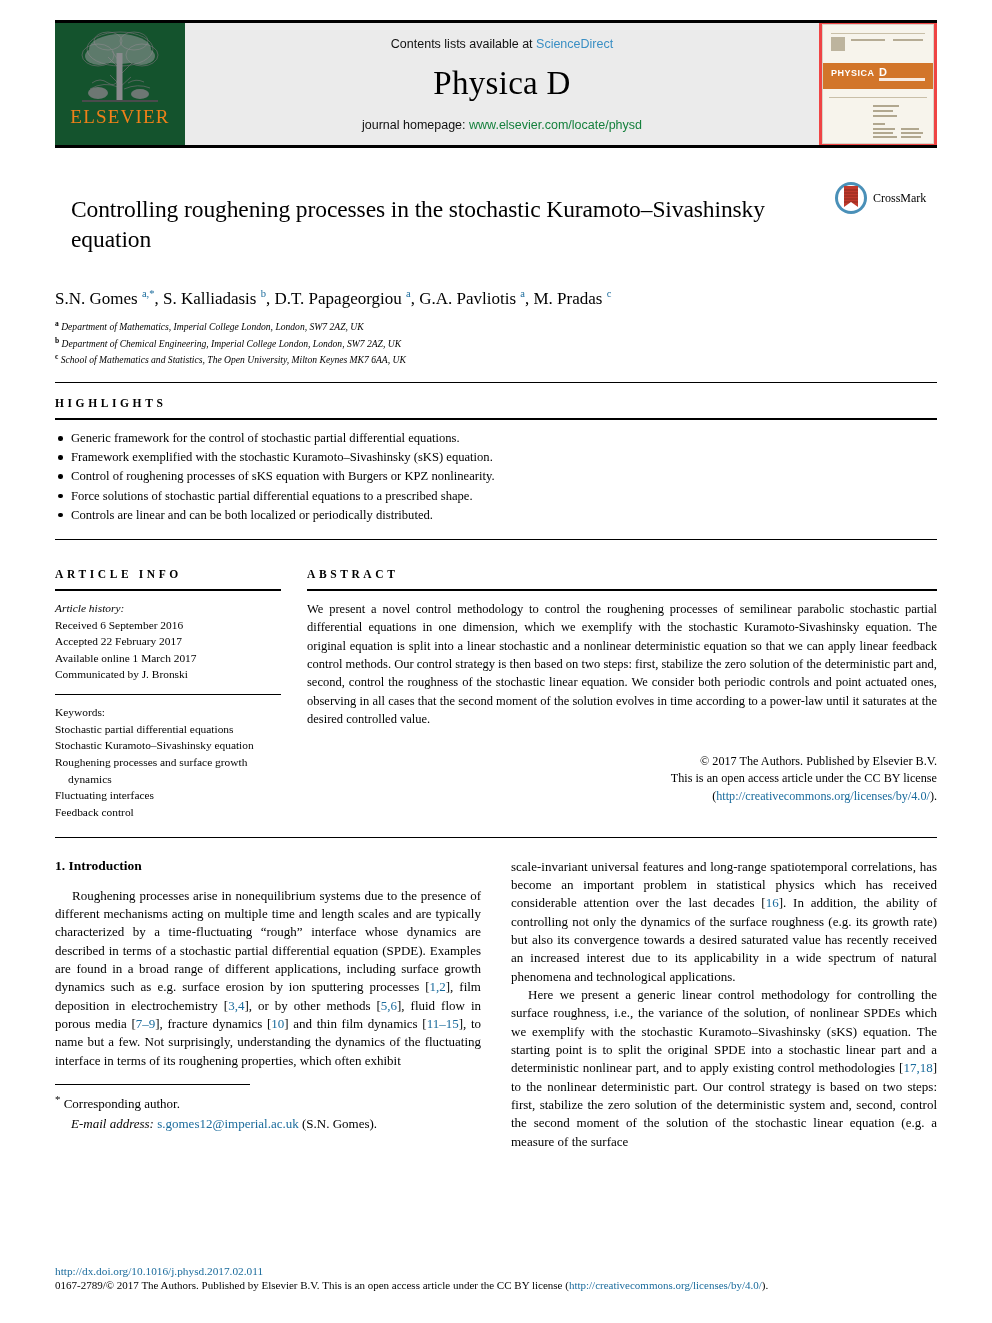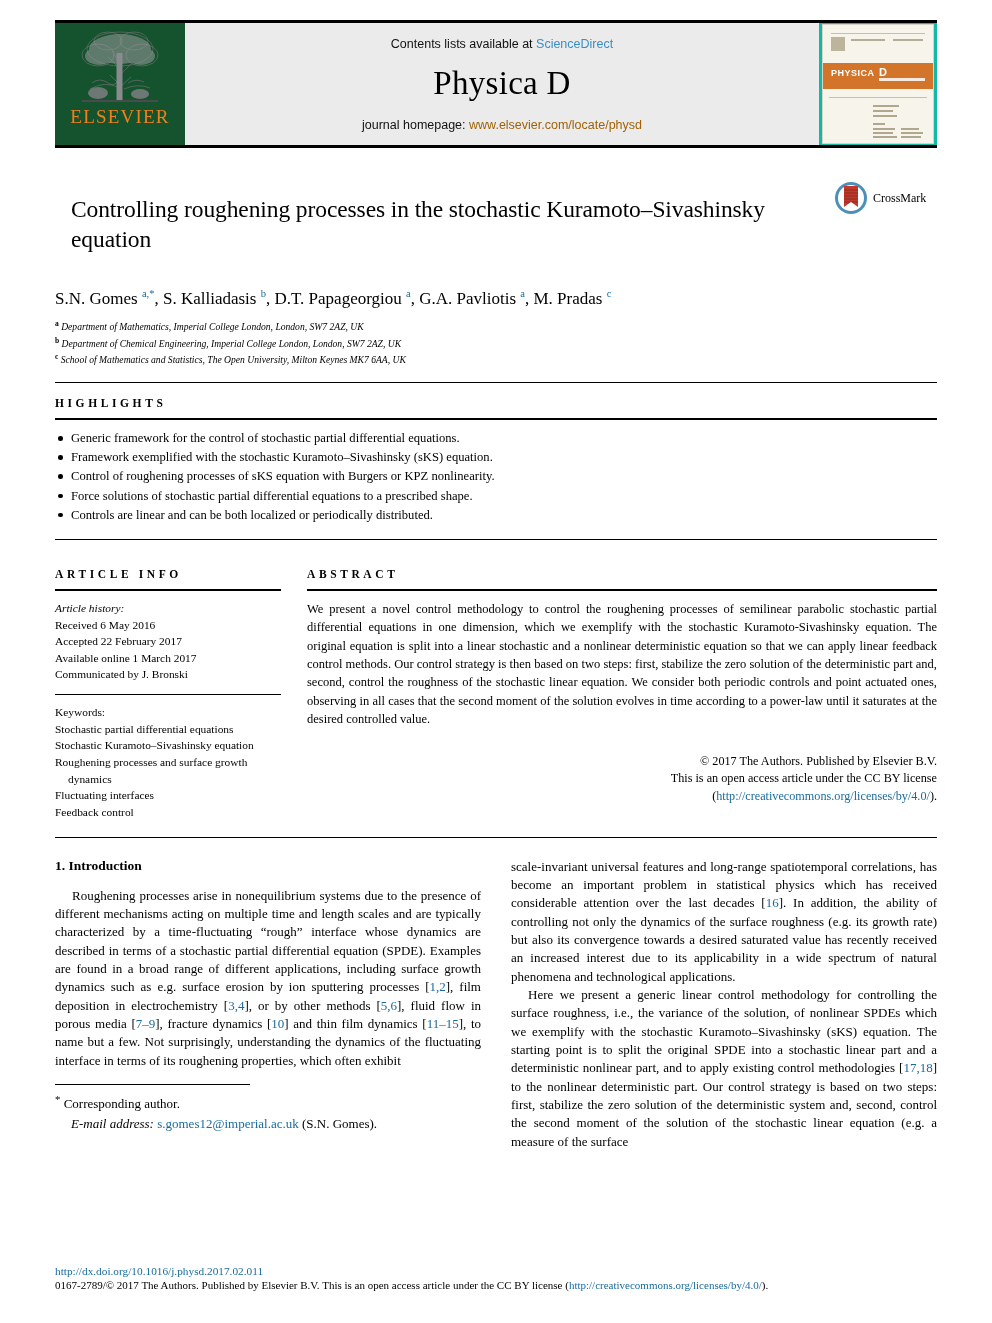--- a/index.html
+++ b/index.html
@@ -91,26 +91,26 @@
     margin-bottom: 16px;
     letter-spacing: 0.3px;
   }
   .homepage-line {
     font-family: "Liberation Sans", sans-serif;
     font-size: 12.5px;
     color: #111;
     margin-bottom: 6px;
   }
   .homepage-line .url {
-    color: #a16207;
+    color: #15803d;
   }
   .cover-box {
     width: 118px;
     flex: 0 0 118px;
-    background: #14b8a6;
+    background: #ef4444;
     display: flex;
     align-items: center;
     justify-content: center;
   }
   .cover-thumb {
     width: 110px;
     height: 118px;
     border: 1px solid #d9d4c8;
     background: #f7f4ec;
     position: relative;
@@ -385,21 +385,21 @@
   </ul>
 
   <div class="band-rule-top"></div>
   <div class="info-abstract">
 
     <div class="info-col">
       <div class="sec-label" style="padding-top:14px;">ARTICLE INFO</div>
       <div class="thick-rule"></div>
       <div class="meta-block">
         <div class="it">Article history:</div>
-        <div>Received 6 May 2016</div>
+        <div>Received 6 September 2016</div>
         <div>Accepted 22 February 2017</div>
         <div>Available online 1 March 2017</div>
         <div>Communicated by J. Bronski</div>
       </div>
       <div class="rule-thin"></div>
       <div class="kw-block">
         <div class="it">Keywords:</div>
         <div>Stochastic partial differential equations</div>
         <div>Stochastic Kuramoto–Sivashinsky equation</div>
         <div>Roughening processes and surface growth</div>

